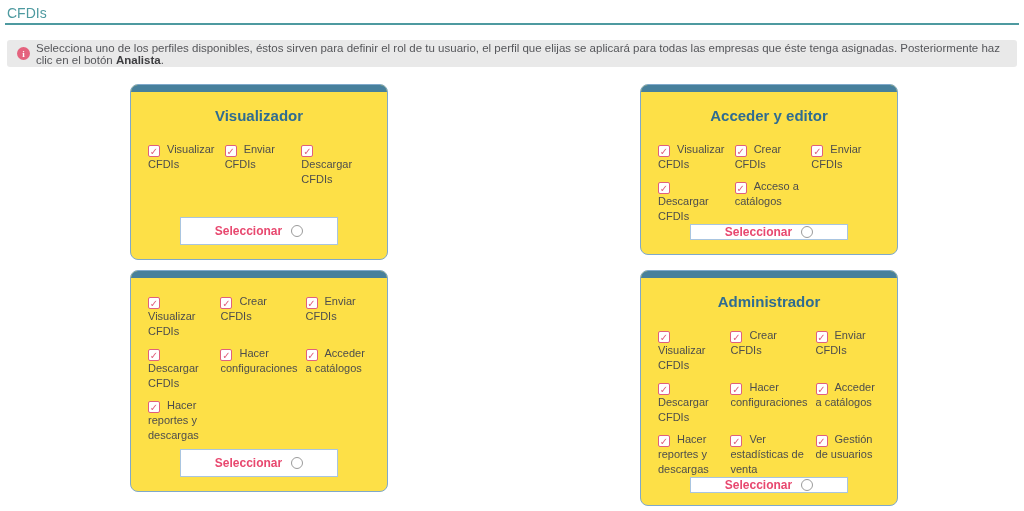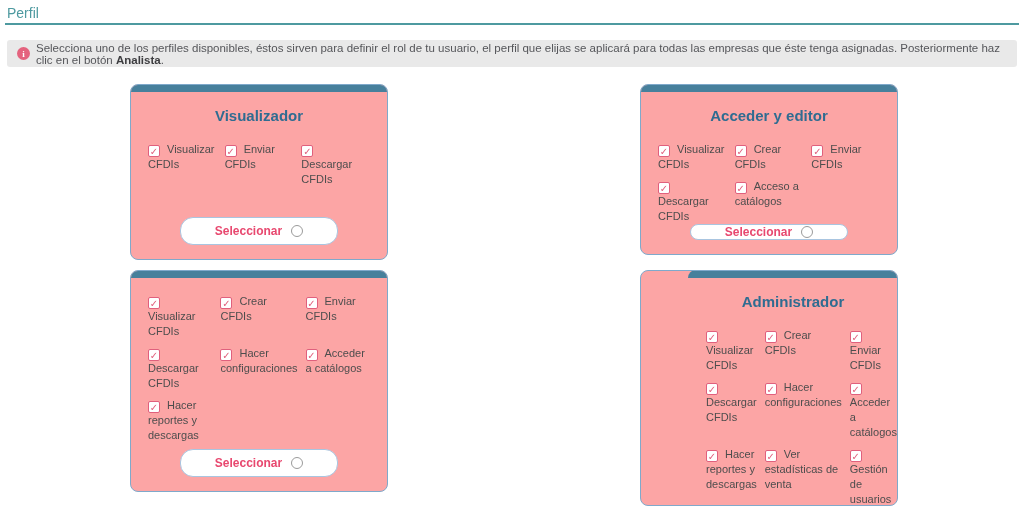--- a/index.html
+++ b/index.html
@@ -35,27 +35,27 @@
     font-size: 9px; font-weight: bold; font-family: "Liberation Serif", serif;
     display: inline-flex; align-items: center; justify-content: center;
     margin-right: 6px; flex: 0 0 auto;
   }
   .banner b { color: #3d3d40; }
 
   
   .card {
     position: absolute; width: 258px;
     border: 1px solid #7FA9CB; border-radius: 8px;
-    background: #fca5a5; overflow: hidden;
+    background: #fde047; overflow: hidden;
     display: flex; flex-direction: column;
   }
   .card-1 { left: 130px; top: 84px;  height: 176px; }
   .card-2 { left: 640px; top: 84px;  height: 171px; }
   .card-3 { left: 130px; top: 270px; height: 222px; }
-  .card-4 { left: 640px; top: 270px; height: 236px; padding-left: 48px; }
+  .card-4 { left: 640px; top: 270px; height: 236px; }
 
   .card-strip {
     height: 8px; background: #47809C; flex: 0 0 auto;
     margin: -1px -1px 0 -1px; border-radius: 8px 8px 0 0;
   }
   .card-title {
     margin-top: 14px; text-align: center;
     font-size: 15px; font-weight: bold; color: #2F6C91;
     line-height: 20px;
   }
@@ -71,39 +71,39 @@
   .checkbox {
     display: inline-block; width: 12px; height: 12px;
     border: 1px solid #E0607D; border-radius: 2px;
     color: #E0607D; font-size: 10px; line-height: 11px;
     text-align: center; vertical-align: -2px; margin-right: 7px;
     background: #fff;
   }
   .select-button {
     margin: auto auto 14px auto;
     width: 158px; height: 28px;
-    background: #ffffff; border: 1px solid #A9C5E0; border-radius: 13px;
+    background: #ffffff; border: 1px solid #A9C5E0; border-radius: 0;
     display: flex; align-items: center; justify-content: center;
     cursor: pointer;
   }
   .select-label {
     font-size: 12px; font-weight: bold; color: #E8486F;
   }
   .radio-circle {
     display: inline-block; width: 12px; height: 12px;
     border: 1px solid #9B9B9B; border-radius: 50%;
     margin-left: 9px; background: #fff;
   }
 </style>
 </head>
 <body>
 
 <div class="page">
 
-  <div class="page-title">Perfil</div>
+  <div class="page-title">CFDIs</div>
   <hr class="title-rule">
 
   <div class="banner">
     <span class="info-icon">i</span>
     <span><span>Selecciona uno de los perfiles disponibles, éstos sirven para definir el rol de tu usuario, el perfil que elijas se aplicará para todas las empresas que éste tenga asignadas. Posteriormente haz clic en el botón </span><b>Analista</b><span>.</span></span>
   </div>
 
   <div class="card card-1">
     <div class="card-strip"></div>
     <div class="card-title">Visualizador</div>

